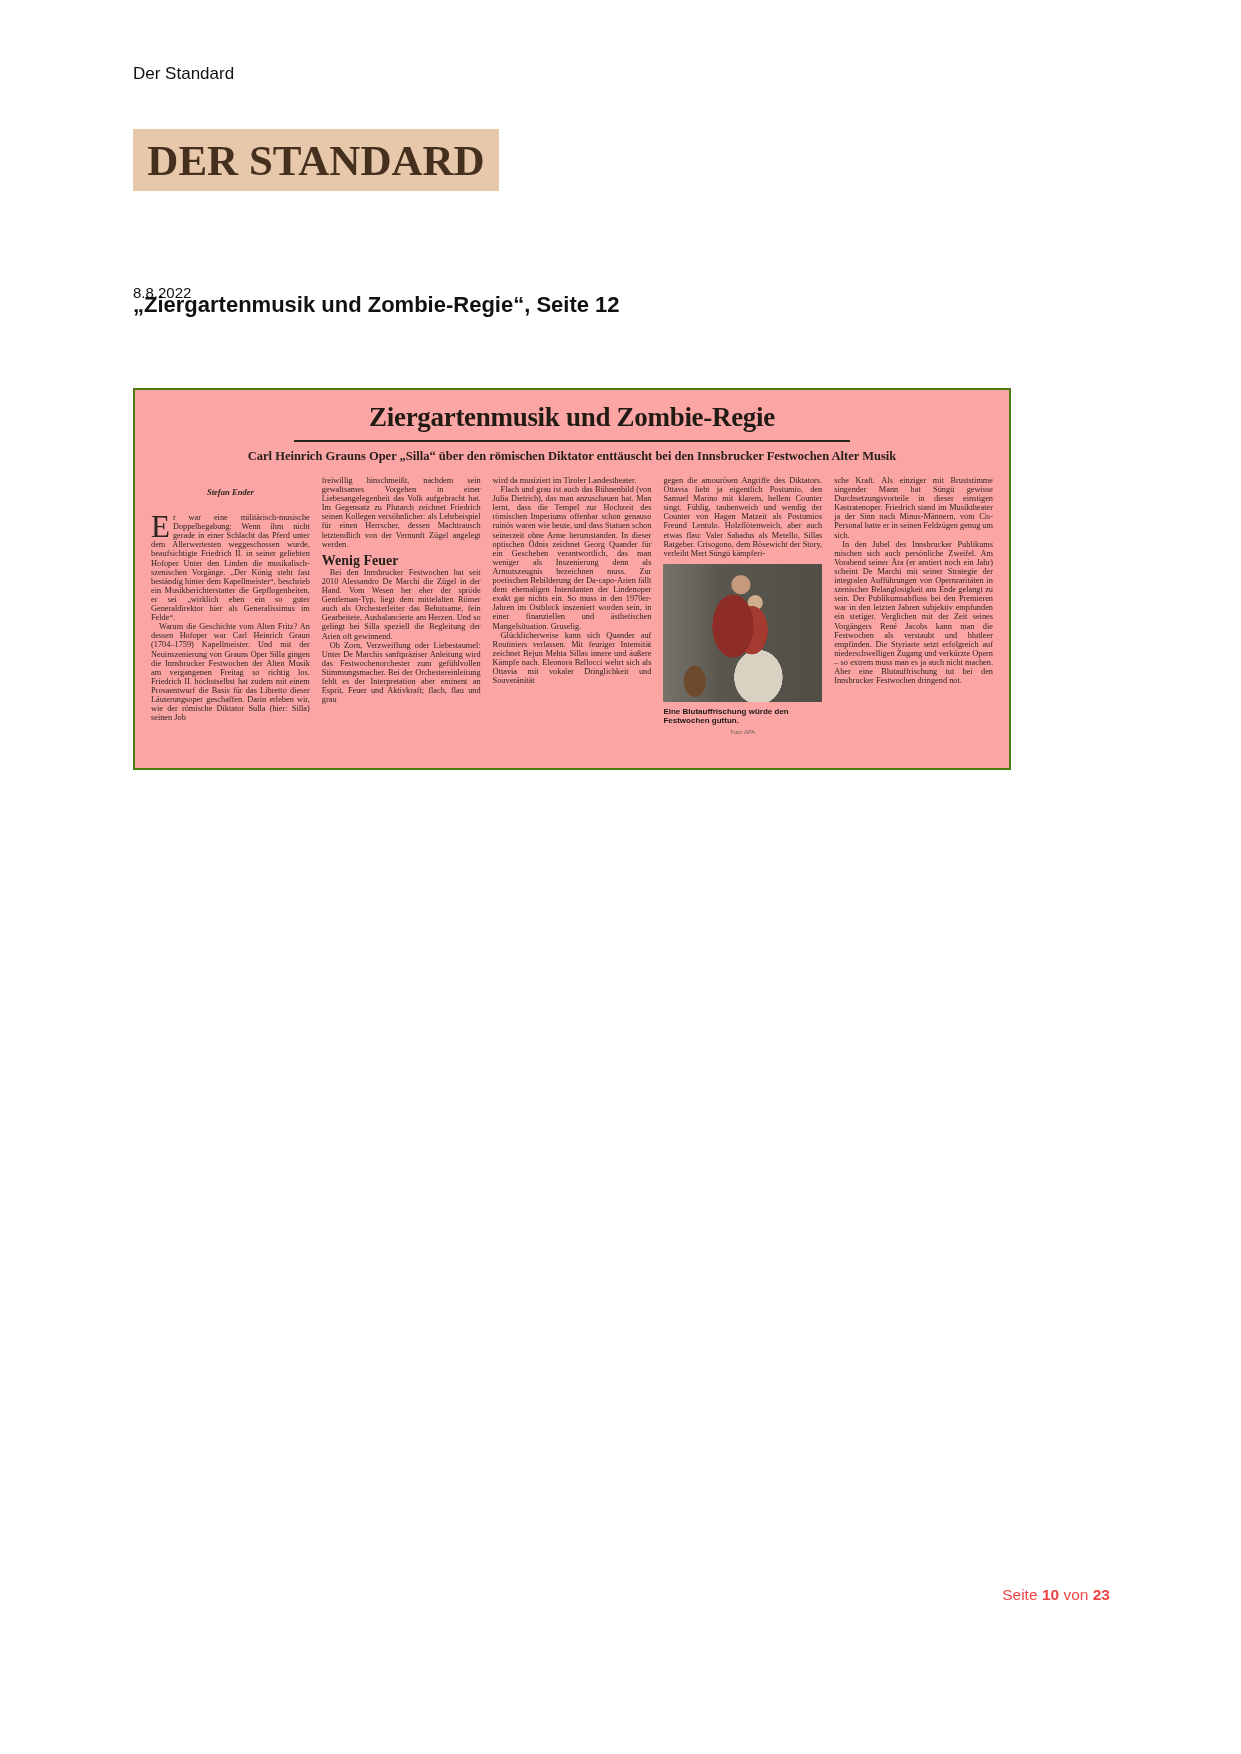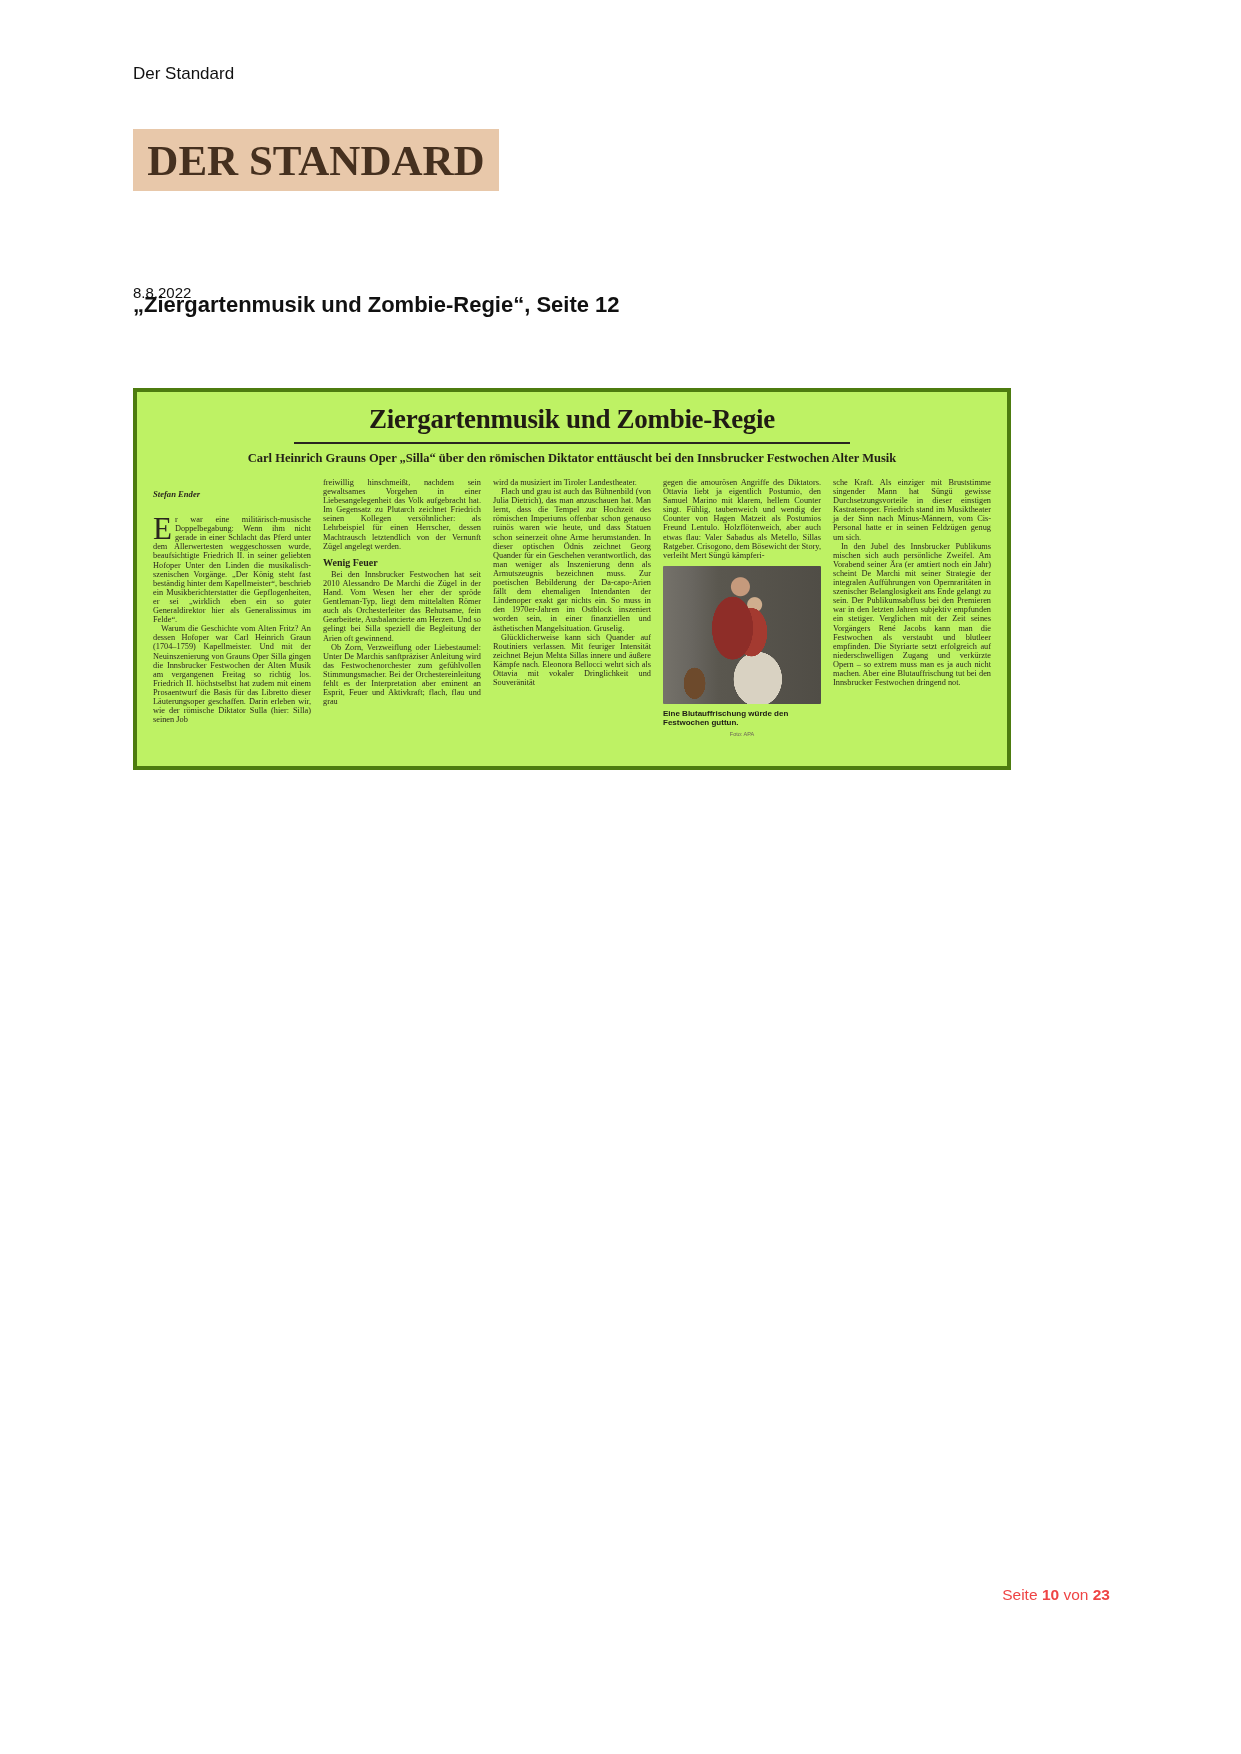--- a/index.html
+++ b/index.html
@@ -18,47 +18,47 @@
   .ref-title{position:absolute;left:133px;top:252px;font-size:22px;font-weight:bold;color:#111;margin-top:40px;}
   .ref-date{position:absolute;left:133px;top:284px;font-size:15px;color:#111;}
   .footer{
     position:absolute;left:0;top:1586px;width:1110px;text-align:right;
     font-size:15.5px;color:#ef4444;
   }
   .footer b{font-weight:bold;}
   
   .clipping{
     position:absolute;left:133px;top:388px;width:878px;height:382px;
-    background:#bef264;border:4px solid #4d7c0f;box-sizing:border-box;
+    background:#fca5a5;border:2px solid #4d7c0f;box-sizing:border-box;
     padding:8px 16px 10px 16px;overflow:hidden;
     font-family:"Liberation Serif",serif;color:#2b261f;
   }
   .headline{
     text-align:center;font-size:27px;font-weight:700;letter-spacing:-0.3px;
     color:#201b14;margin-top:4px;
   }
   .headline-rule{width:556px;height:2px;background:#2a2520;margin:7px auto 7px auto;}
   .subtitle{
     text-align:center;font-size:12.5px;font-weight:700;color:#241f18;
     margin-bottom:12px;
   }
   .cols{display:flex;gap:12px;height:298px;}
   .col{flex:1 1 0;font-size:8.3px;line-height:9.1px;text-align:justify;}
   .col p{margin:0;}
   .col p.indent{text-indent:8px;}
   .col p + p{margin-top:0;}
   .byline{
-    font-style:italic;font-weight:700;font-size:8.6px;
+    text-align:center;font-style:italic;font-weight:700;font-size:8.6px;
     margin:12px 0 16px 0;
   }
   .dropcap{
     float:left;font-size:31px;line-height:25px;padding:1px 3px 0 0;
     font-weight:400;color:#2b261f;
   }
-  .subhead{font-size:10px;font-weight:700;margin:7px 0 3px 0;color:#241f18;}
+  .subhead{font-size:14px;font-weight:700;margin:7px 0 3px 0;color:#241f18;}
   
   .photo{
     width:100%;height:138px;margin-top:6px;border-radius:1px;
     background:
       radial-gradient(circle 10px at 49% 15%, #c59a7c 0 9px, rgba(0,0,0,0) 10px),
       radial-gradient(ellipse 34px 52px at 44% 45%, #8e2d28 0 60%, rgba(0,0,0,0) 61%),
       radial-gradient(ellipse 26px 40px at 56% 48%, #a43a30 0 60%, rgba(0,0,0,0) 61%),
       radial-gradient(circle 8px at 58% 28%, #cfae8e 0 7px, rgba(0,0,0,0) 8px),
       radial-gradient(ellipse 40px 45px at 60% 82%, #d9d2c2 0 60%, rgba(0,0,0,0) 61%),
       radial-gradient(ellipse 18px 26px at 20% 85%, #6d4a2c 0 60%, rgba(0,0,0,0) 61%),

